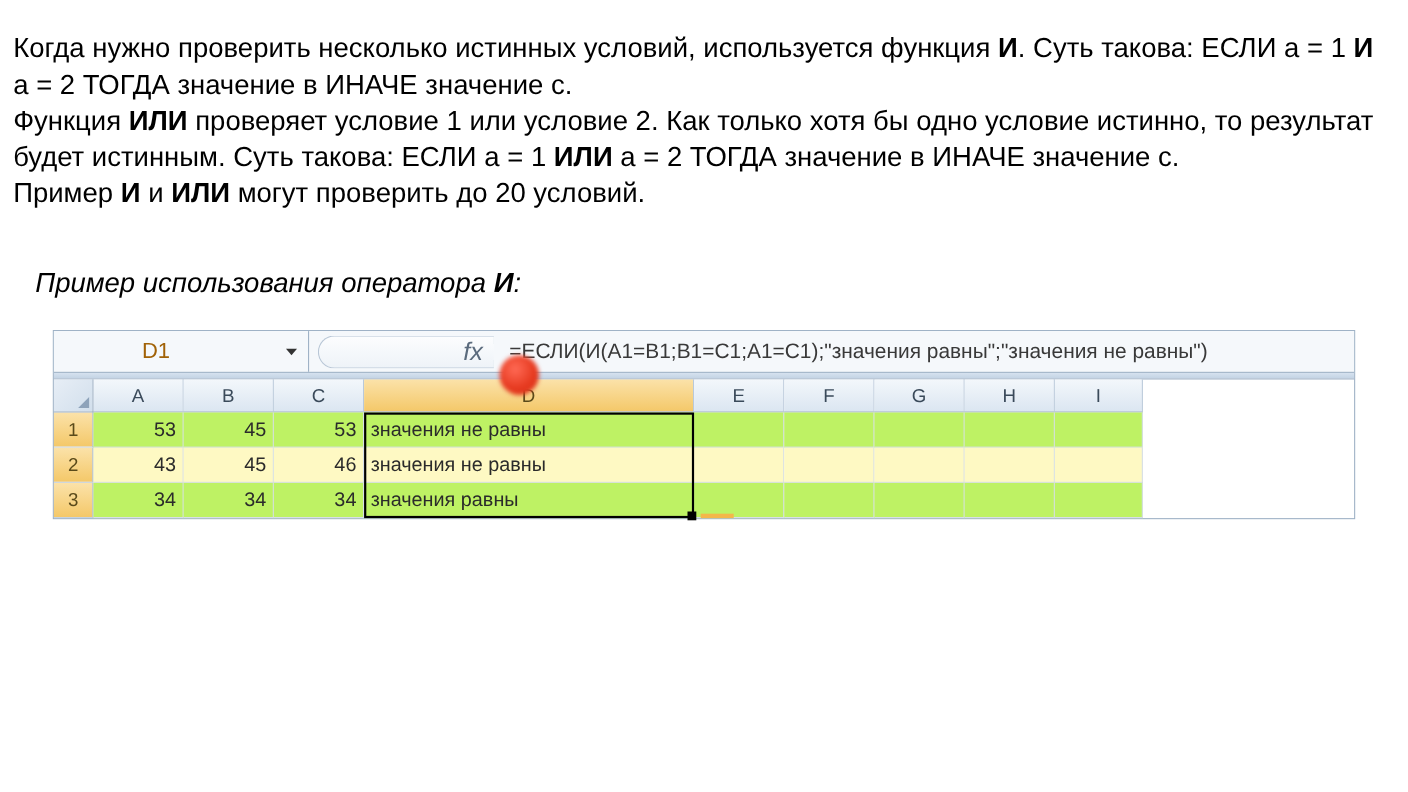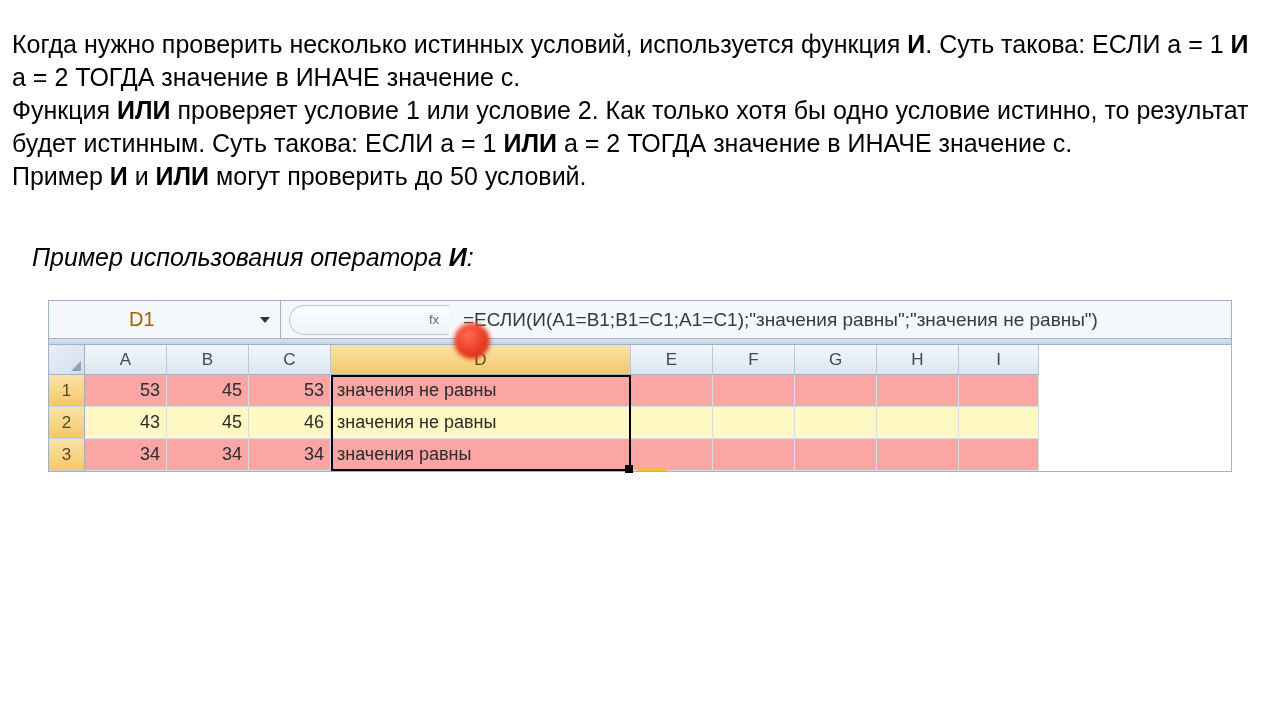--- a/index.html
+++ b/index.html
@@ -85,22 +85,23 @@
     border: 1px solid #b8c6d6;
     border-right: none;
     border-radius: 16px 0 0 16px;
     background: linear-gradient(#fcfdfe,#eef3f8);
     display: flex;
     align-items: center;
     justify-content: flex-end;
     padding-right: 10px;
   }
   .fx-label {
+    font-style: italic;
     color: #5b6b7d;
-    font-size: 13px;
+    font-size: 23px;
   }
   .formula-text {
     margin-left: 14px;
     font-size: 19px;
     color: #393939;
     white-space: nowrap;
   }
   .red-dot {
     position: absolute;
     left: 405px;
@@ -168,21 +169,21 @@
     background: linear-gradient(#fbe2a9,#f4c869);
     color: #5a4a1a;
   }
   .cell {
     border-right: 1px solid #d6dee8;
     border-bottom: 1px solid #d6dee8;
     height: 32px;
     display: flex;
     align-items: center;
     padding: 0 6px;
-    background: #fca5a5;
+    background: #bef264;
   }
   .cell.num { justify-content: flex-end; }
   .cell.txt { justify-content: flex-start; padding-left: 6px; }
   .cell.alt { background: #fef9c3; }
 
   
   .sel-box {
     position: absolute;
     border: 2.5px solid #000;
     pointer-events: none;
@@ -202,21 +203,21 @@
   }
 </style>
 </head>
 <body>
 
 <div class="slide">
 
   <div class="body-text">
     <span>Когда нужно проверить несколько истинных условий, используется функция </span><b>И</b><span>. Суть такова: ЕСЛИ а = 1 </span><b>И</b><span> а = 2 ТОГДА значение в ИНАЧЕ значение с.</span><br>
     <span>Функция </span><b>ИЛИ</b><span> проверяет условие 1 или условие 2. Как только хотя бы одно условие истинно, то результат будет истинным. Суть такова: ЕСЛИ а = 1 </span><b>ИЛИ</b><span> а = 2 ТОГДА значение в ИНАЧЕ значение с.</span><br>
-    <span>Пример </span><b>И</b><span> и </span><b>ИЛИ</b><span> могут проверить до 50 условий.</span>
+    <span>Пример </span><b>И</b><span> и </span><b>ИЛИ</b><span> могут проверить до 20 условий.</span>
   </div>
 
   <div class="example-caption">
     <span>Пример использования оператора </span><b>И</b><span>:</span>
   </div>
 
   <div class="excel-wrap">
     <div class="red-dot"></div>
 
     <div class="formula-bar">

